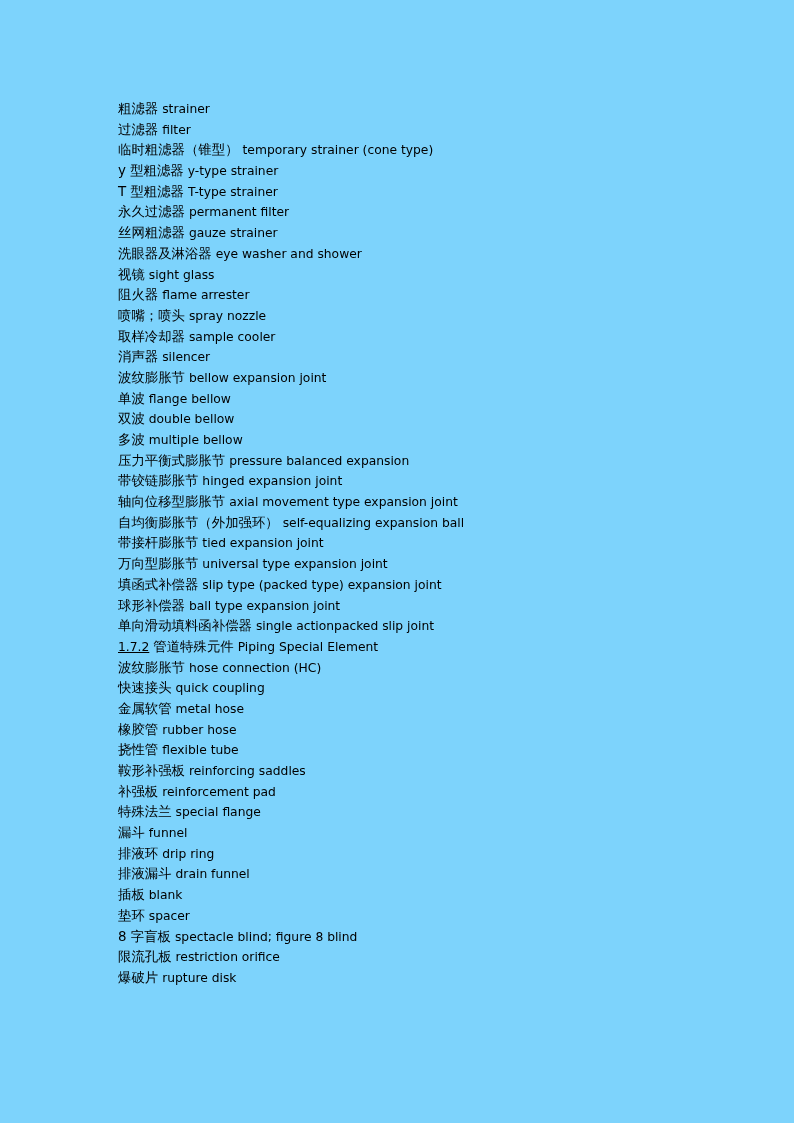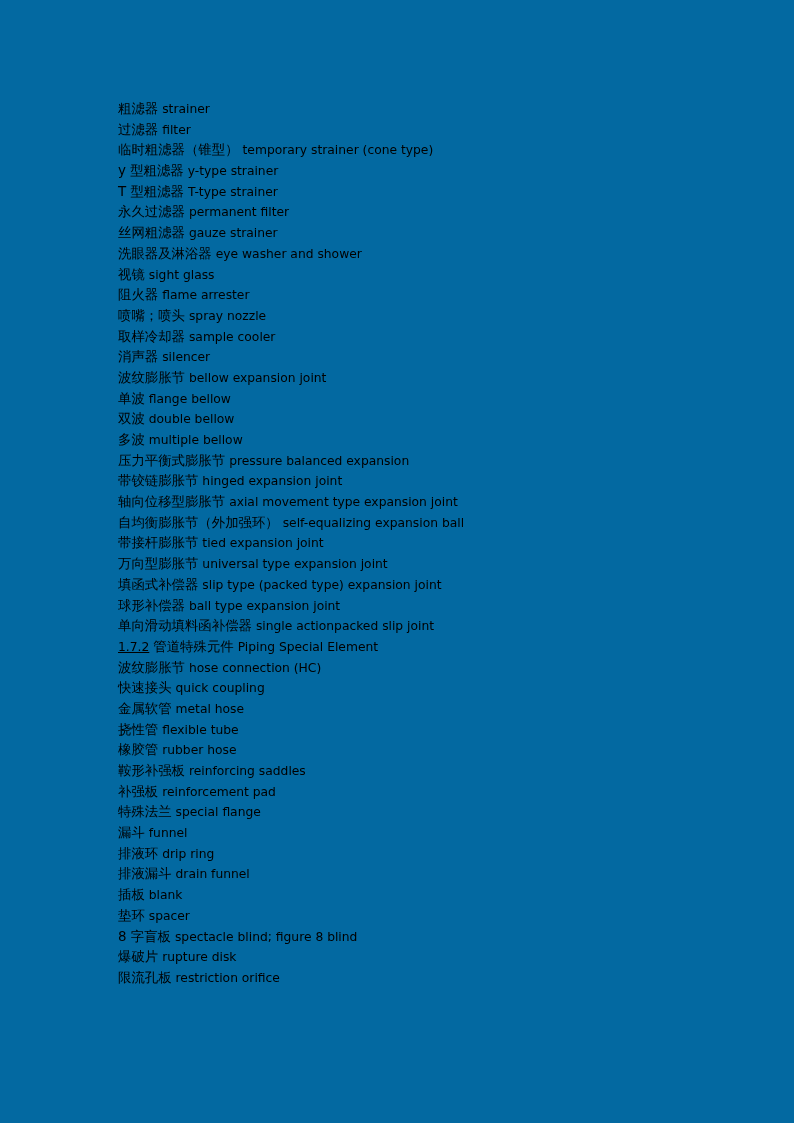--- a/index.html
+++ b/index.html
@@ -18,21 +18,21 @@
     -webkit-font-smoothing: antialiased;
   }
 
   
   .page {
     position: absolute;
     left: 0;
     top: 0;
     width: 794px;
     height: 1123px;
-    background: #0369a1;
+    background: #7dd3fc;
   }
 
   
   .glossary {
     position: absolute;
     left: 118px;
     top: 99px;
     width: 600px;
   }
 
@@ -97,27 +97,27 @@
       <div class="entry"><span class="term">自均衡膨胀节（外加强环）</span><span class="gloss">self-equalizing expansion ball</span></div>
       <div class="entry"><span class="term">带接杆膨胀节</span><span class="gloss">tied expansion joint</span></div>
       <div class="entry"><span class="term">万向型膨胀节</span><span class="gloss">universal type expansion joint</span></div>
       <div class="entry"><span class="term">填函式补偿器</span><span class="gloss">slip type (packed type) expansion joint</span></div>
       <div class="entry"><span class="term">球形补偿器</span><span class="gloss">ball type expansion joint</span></div>
       <div class="entry"><span class="term">单向滑动填料函补偿器</span><span class="gloss">single actionpacked slip joint</span></div>
       <div class="entry heading"><span class="num">1.7.2</span> <span class="term">管道特殊元件</span><span class="gloss">Piping Special Element</span></div>
       <div class="entry"><span class="term">波纹膨胀节</span><span class="gloss">hose connection (HC)</span></div>
       <div class="entry"><span class="term">快速接头</span><span class="gloss">quick coupling</span></div>
       <div class="entry"><span class="term">金属软管</span><span class="gloss">metal hose</span></div>
+      <div class="entry"><span class="term">橡胶管</span><span class="gloss">rubber hose</span></div>
       <div class="entry"><span class="term">挠性管</span><span class="gloss">flexible tube</span></div>
-      <div class="entry"><span class="term">橡胶管</span><span class="gloss">rubber hose</span></div>
       <div class="entry"><span class="term">鞍形补强板</span><span class="gloss">reinforcing saddles</span></div>
       <div class="entry"><span class="term">补强板</span><span class="gloss">reinforcement pad</span></div>
       <div class="entry"><span class="term">特殊法兰</span><span class="gloss">special flange</span></div>
       <div class="entry"><span class="term">漏斗</span><span class="gloss">funnel</span></div>
       <div class="entry"><span class="term">排液环</span><span class="gloss">drip ring</span></div>
       <div class="entry"><span class="term">排液漏斗</span><span class="gloss">drain funnel</span></div>
       <div class="entry"><span class="term">插板</span><span class="gloss">blank</span></div>
       <div class="entry"><span class="term">垫环</span><span class="gloss">spacer</span></div>
       <div class="entry"><span class="term">8 字盲板</span><span class="gloss">spectacle blind; figure 8 blind</span></div>
+      <div class="entry"><span class="term">限流孔板</span><span class="gloss">restriction orifice</span></div>
       <div class="entry"><span class="term">爆破片</span><span class="gloss">rupture disk</span></div>
-      <div class="entry"><span class="term">限流孔板</span><span class="gloss">restriction orifice</span></div>
     </div>
 </div>
 
 </body></html>

